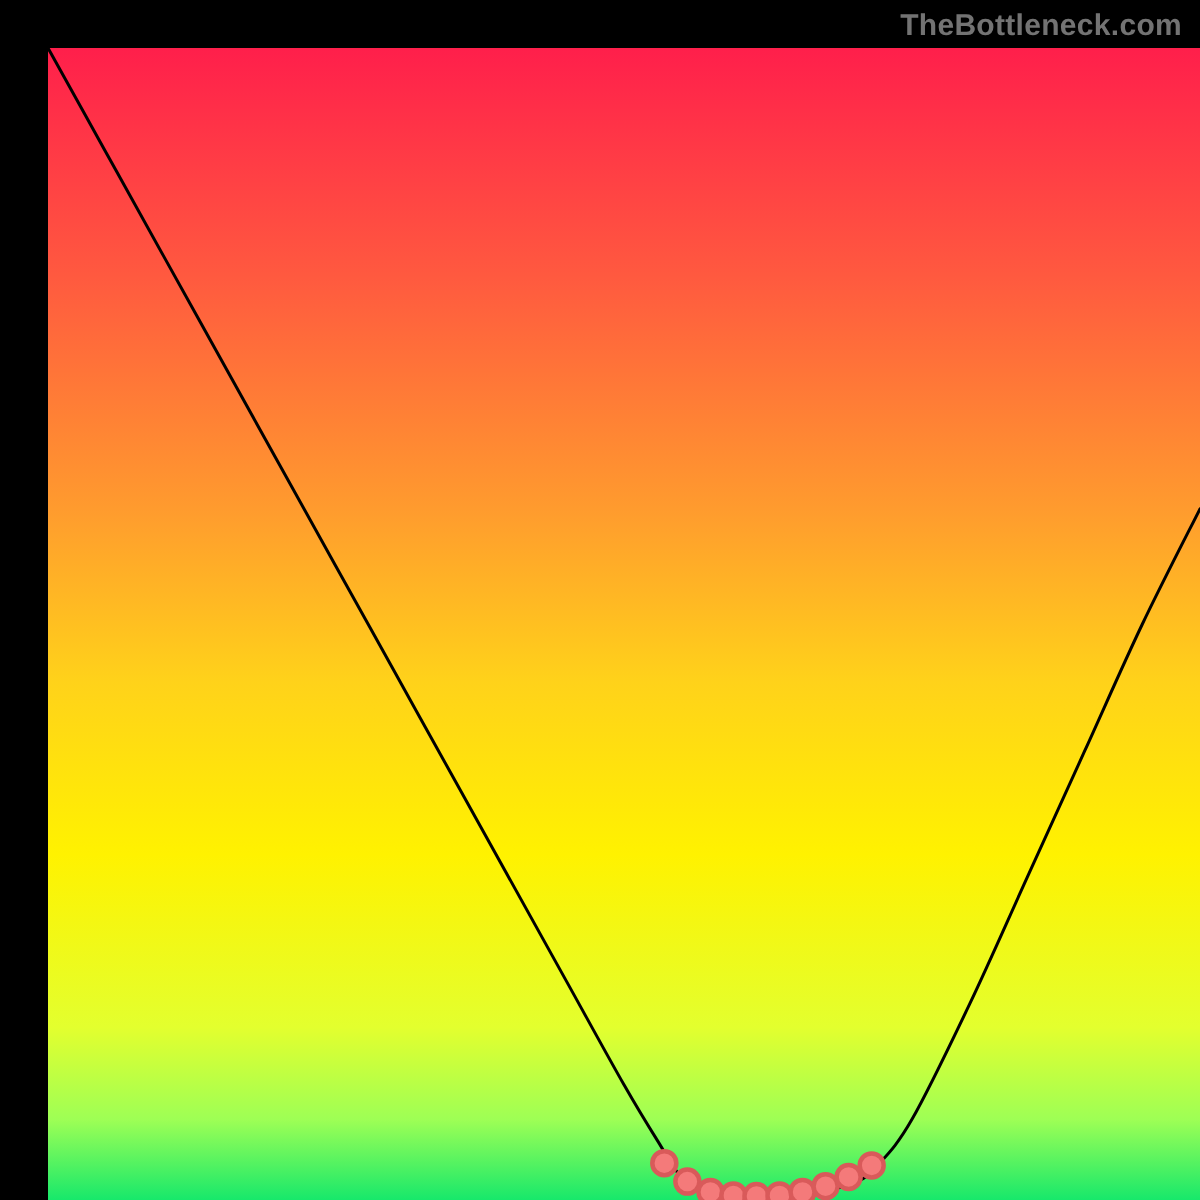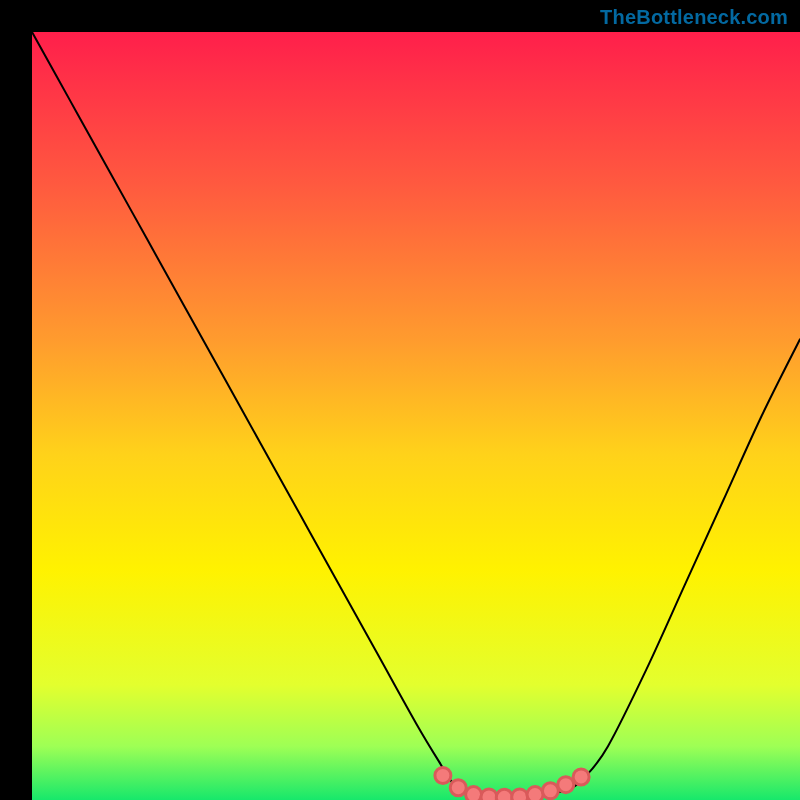--- a/index.html
+++ b/index.html
@@ -13,21 +13,21 @@
   .stage {
     position: relative;
     width: 800px;
     height: 800px;
     background: #000;
   }
   .watermark {
     position: absolute;
     top: 6px;
     right: 12px;
-    color: #0369a1;
+    color: #737373;
     font-family: Arial, Helvetica, sans-serif;
     font-size: 20px;
     font-weight: 600;
     letter-spacing: 0.2px;
     z-index: 5;
     user-select: none;
   }
   svg {
     position: absolute;
     left: 0;

